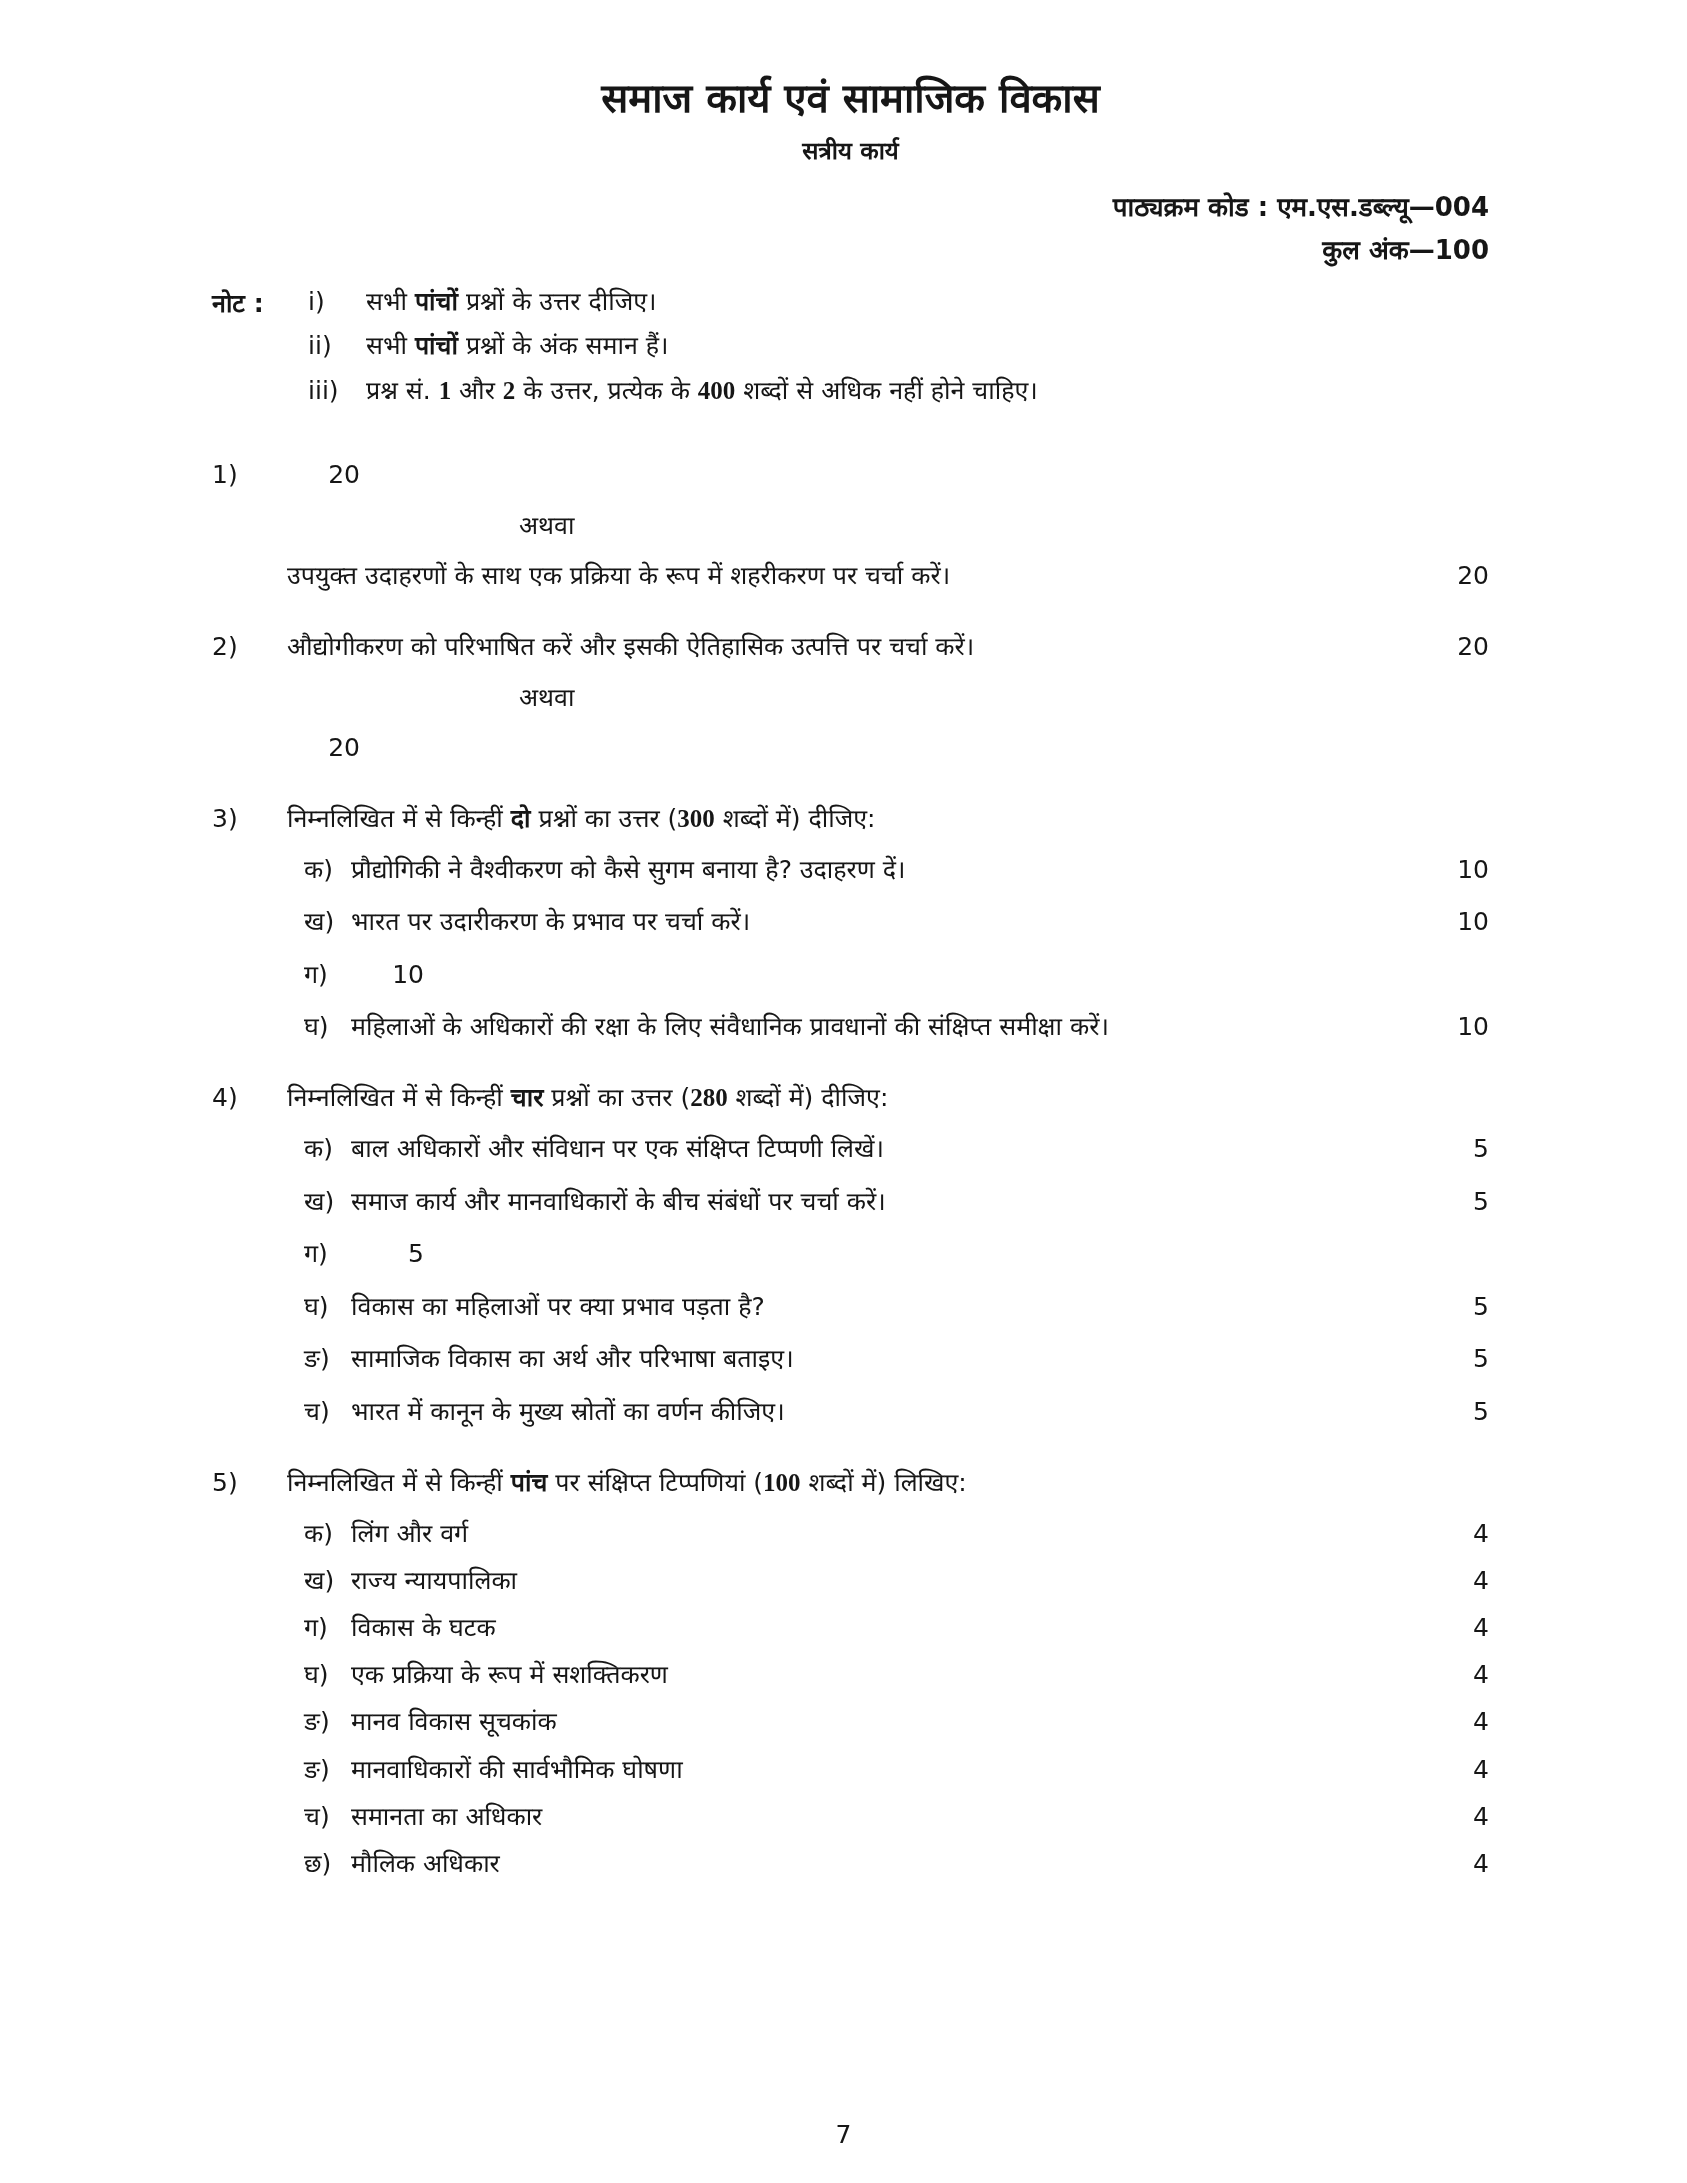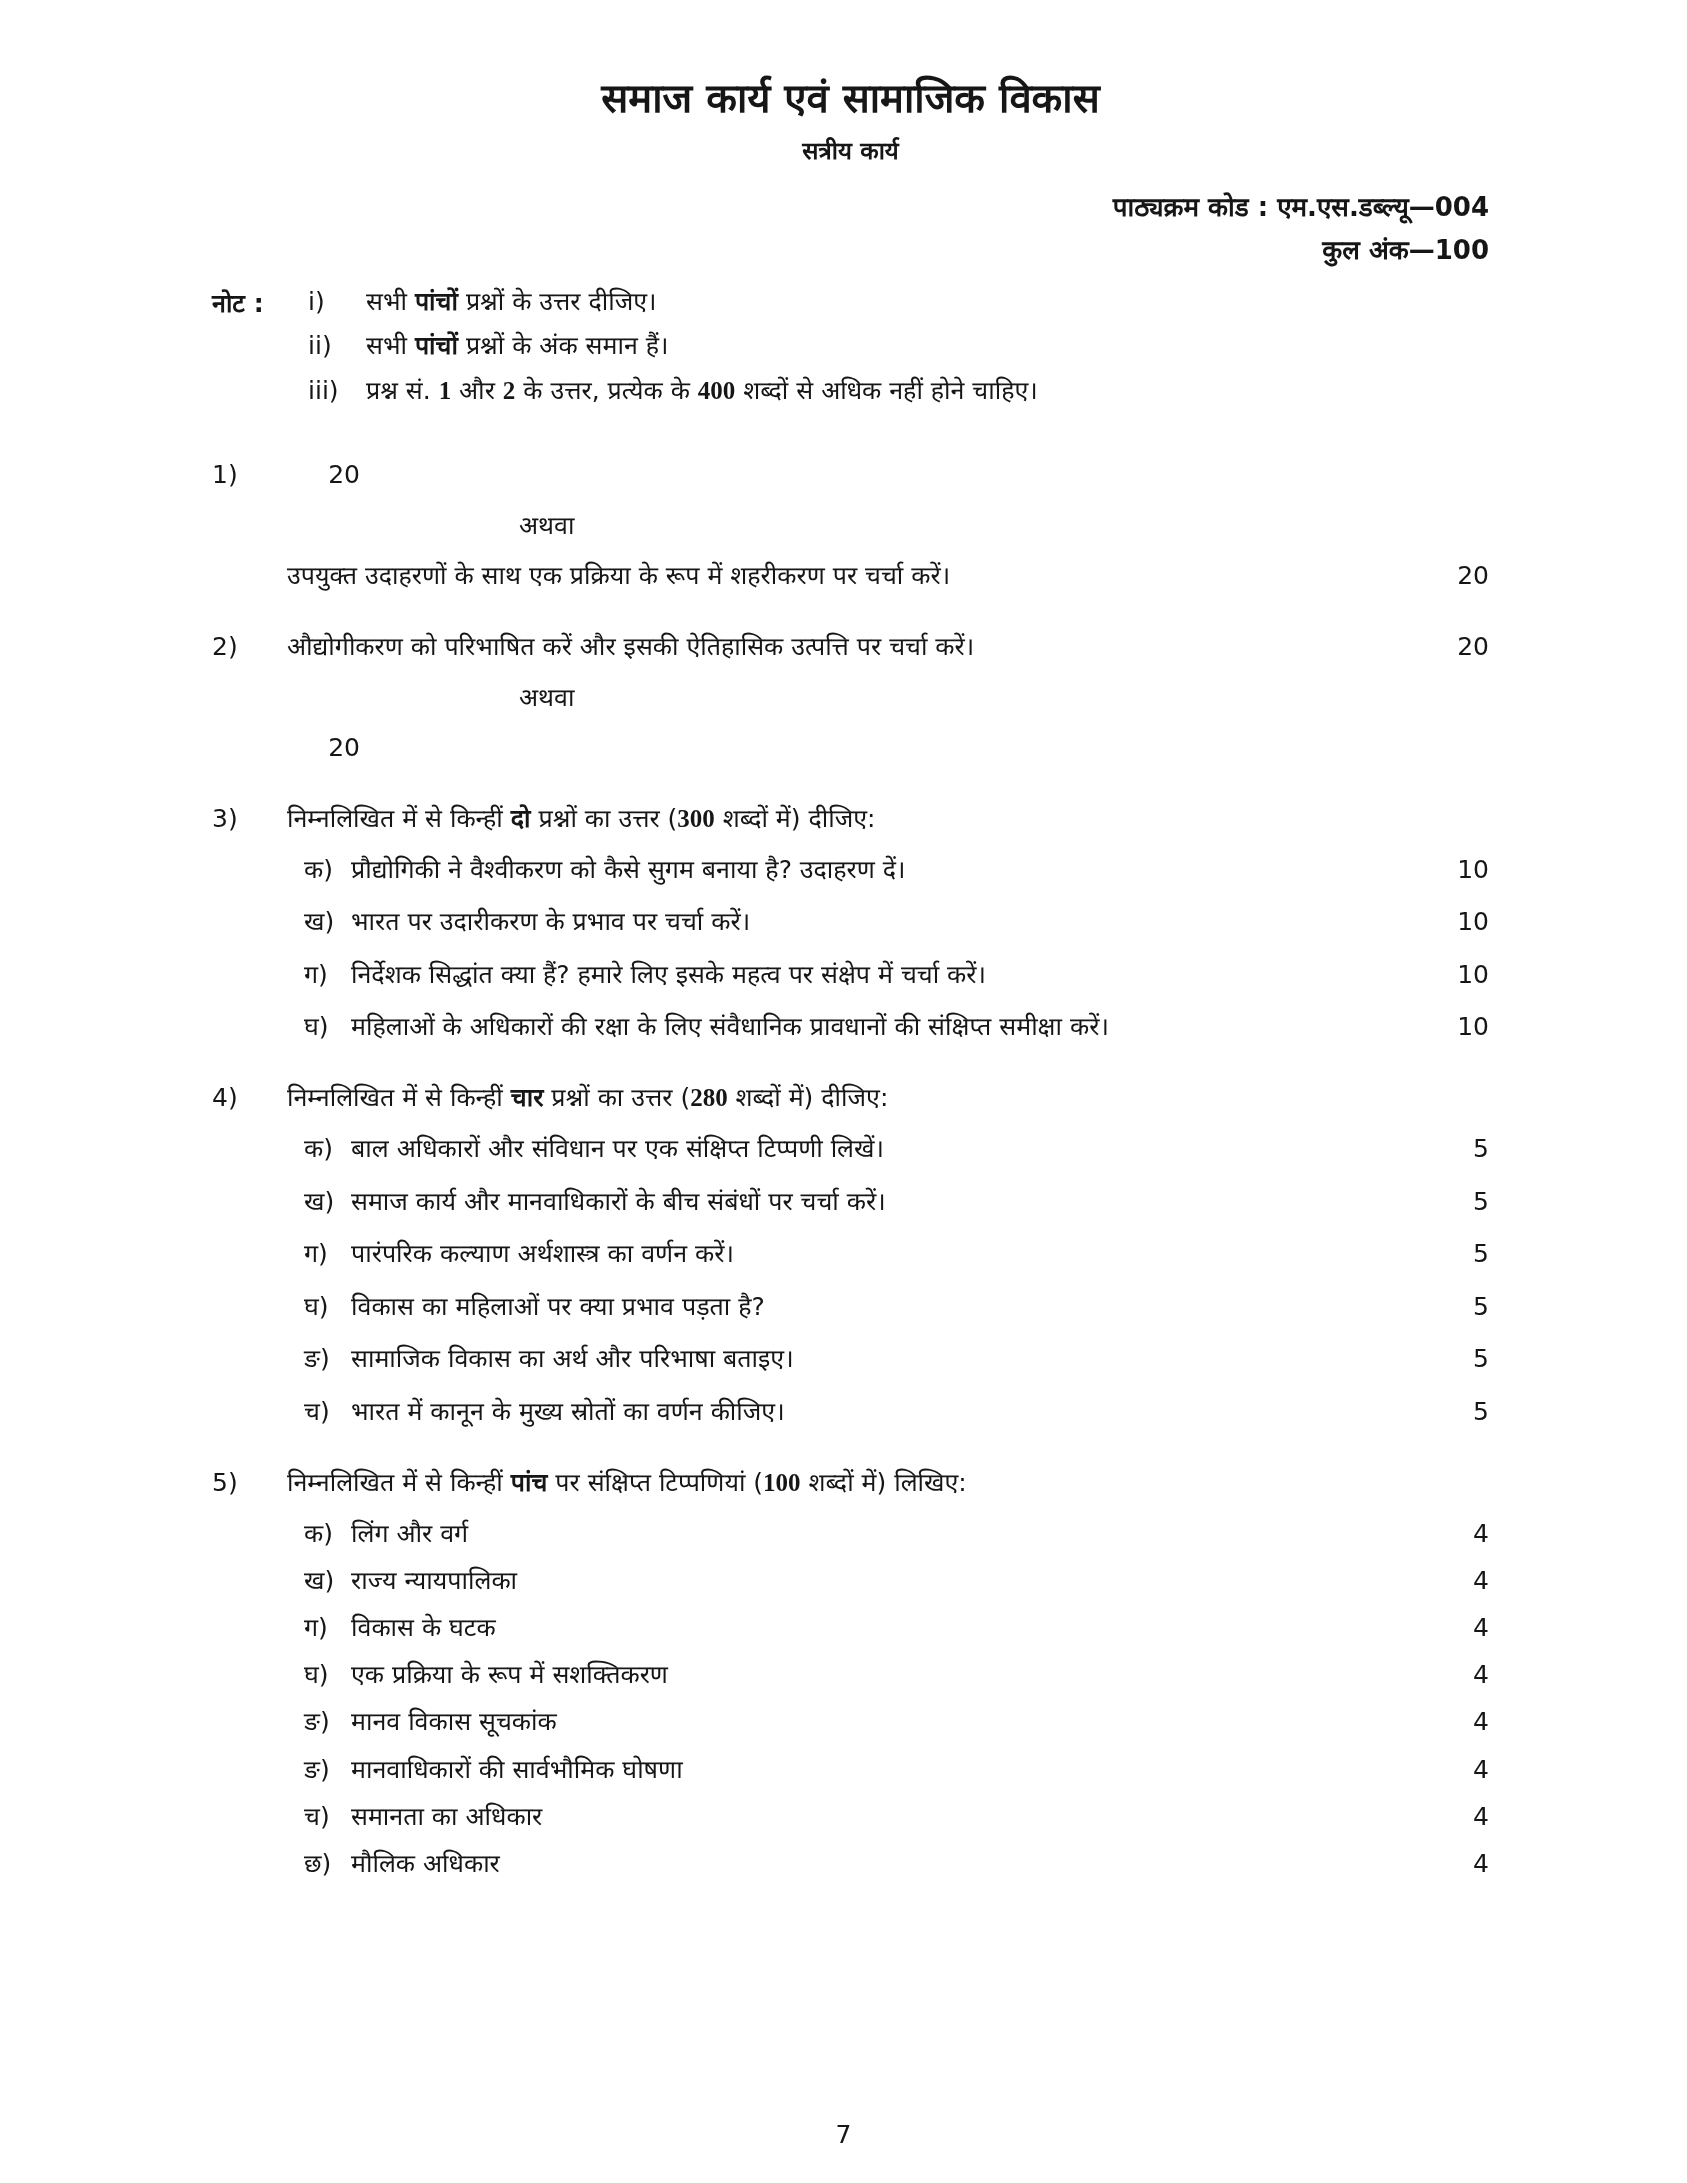--- a/index.html
+++ b/index.html
@@ -162,21 +162,20 @@
         </div>
         <div class="q-row q-sub">
           <span class="q-num"></span>
           <span class="q-label">ख)</span>
           <span class="q-text">भारत पर उदारीकरण के प्रभाव पर चर्चा करें।</span>
           <span class="q-marks">10</span>
         </div>
         <div class="q-row q-sub">
           <span class="q-num"></span>
           <span class="q-label">ग)</span>
-          <span class="q-text">निर्देशक सिद्धांत क्या हैं? हमारे लिए इसके महत्व पर संक्षेप में चर्चा करें।</span>
           <span class="q-marks">10</span>
         </div>
         <div class="q-row q-sub">
           <span class="q-num"></span>
           <span class="q-label">घ)</span>
           <span class="q-text">महिलाओं के अधिकारों की रक्षा के लिए संवैधानिक प्रावधानों की संक्षिप्त समीक्षा करें।</span>
           <span class="q-marks">10</span>
         </div>
       </div>
       <div class="q-block">
@@ -193,21 +192,20 @@
         </div>
         <div class="q-row q-sub">
           <span class="q-num"></span>
           <span class="q-label">ख)</span>
           <span class="q-text">समाज कार्य और मानवाधिकारों के बीच संबंधों पर चर्चा करें।</span>
           <span class="q-marks">5</span>
         </div>
         <div class="q-row q-sub">
           <span class="q-num"></span>
           <span class="q-label">ग)</span>
-          <span class="q-text">पारंपरिक कल्याण अर्थशास्त्र का वर्णन करें।</span>
           <span class="q-marks">5</span>
         </div>
         <div class="q-row q-sub">
           <span class="q-num"></span>
           <span class="q-label">घ)</span>
           <span class="q-text">विकास का महिलाओं पर क्या प्रभाव पड़ता है?</span>
           <span class="q-marks">5</span>
         </div>
         <div class="q-row q-sub">
           <span class="q-num"></span>

